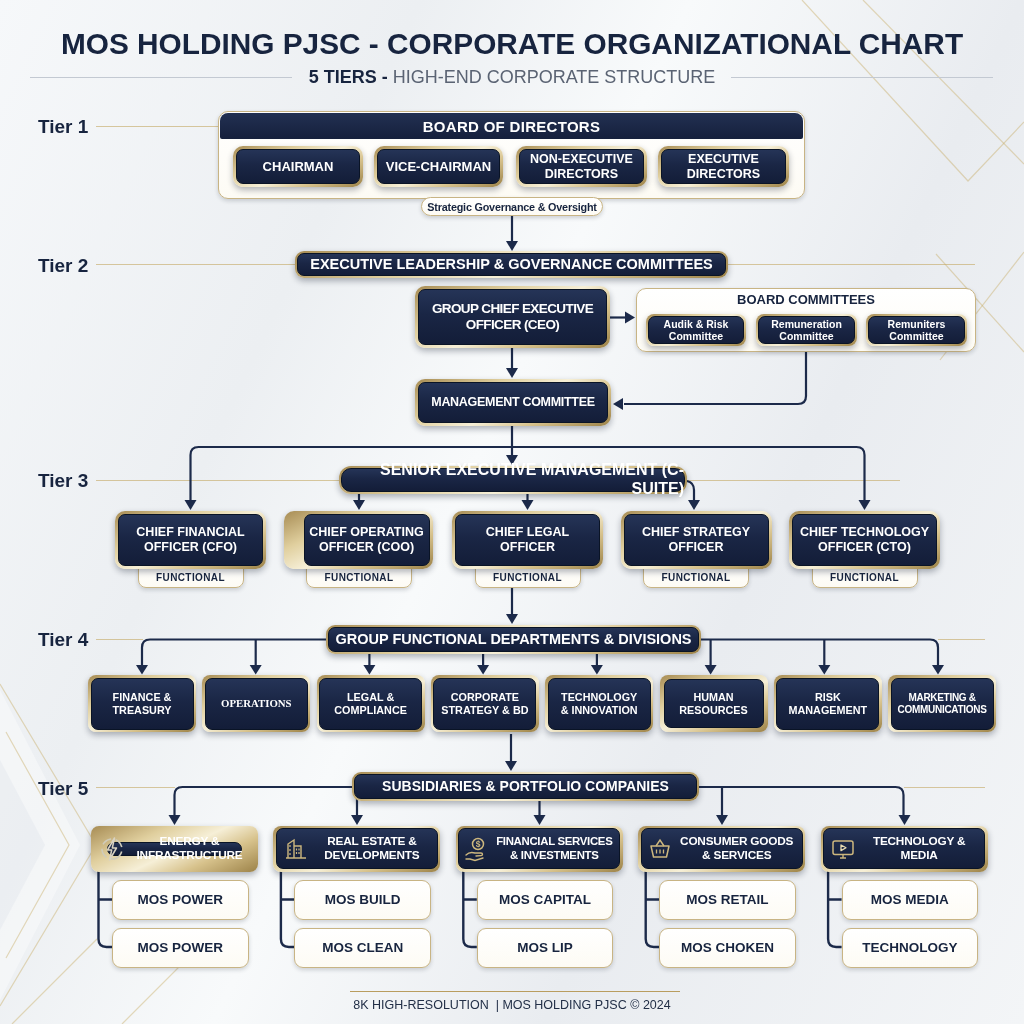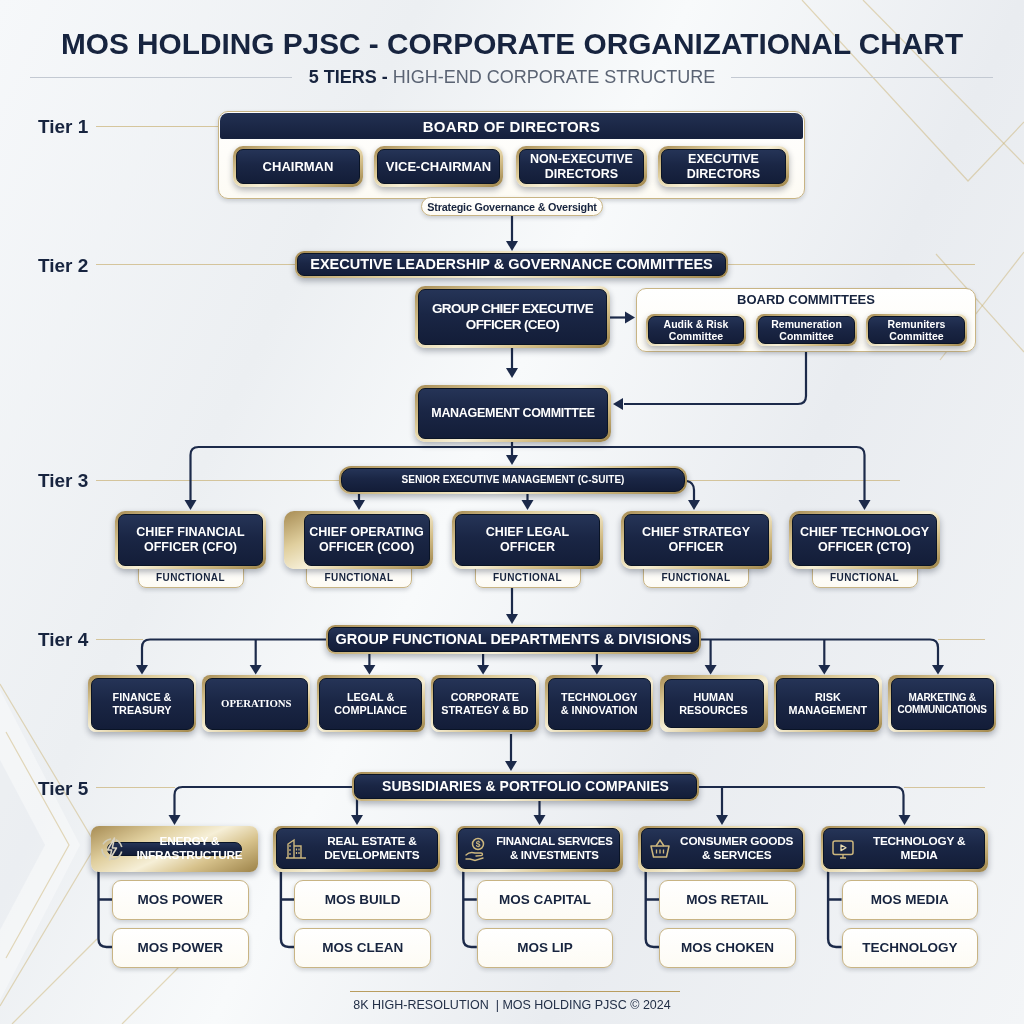--- a/index.html
+++ b/index.html
@@ -146,26 +146,26 @@
   <div class="abs" style="left:636px;top:292px;width:340px;text-align:center;color:#17243f;font-weight:bold;font-size:13px;">BOARD COMMITTEES</div>
   <div class="gold" style="left:646px;top:314px;width:100px;height:32px;padding:2px;border-radius:8px;">
       <div class="navy" style="font-size:10.5px;">Audik &amp; Risk<br>Committee</div>
     </div>
   <div class="gold" style="left:756px;top:314px;width:101px;height:32px;padding:2px;border-radius:8px;">
       <div class="navy" style="font-size:10.5px;">Remuneration<br>Committee</div>
     </div>
   <div class="gold" style="left:866px;top:314px;width:101px;height:32px;padding:2px;border-radius:8px;">
       <div class="navy" style="font-size:10.5px;">Remuniters<br>Committee</div>
     </div>
-  <div class="gold" style="left:415px;top:379px;width:196px;height:57px;margin-top:6px;">
+  <div class="gold" style="left:415px;top:379px;width:196px;height:47px;">
       <div class="navy" style="font-size:12.5px;letter-spacing:-0.3px;white-space:nowrap;">MANAGEMENT COMMITTEE</div>
     </div>
 
   <div class="gold" style="left:339px;top:466px;width:348px;height:28px;padding:2px;border-radius:12px;">
-      <div class="navy" style="font-size:10px;border-radius:10px;text-align:right;">SENIOR EXECUTIVE MANAGEMENT (C-SUITE)</div>
+      <div class="navy" style="font-size:16px;border-radius:10px;text-align:right;">SENIOR EXECUTIVE MANAGEMENT (C-SUITE)</div>
     </div>
   <div class="white" style="left:137.5px;top:560px;width:106px;height:28px;border-radius:0 0 8px 8px;font-size:10px;letter-spacing:.4px;align-items:flex-end;padding-bottom:4px;">FUNCTIONAL</div>
   <div class="white" style="left:306px;top:560px;width:106px;height:28px;border-radius:0 0 8px 8px;font-size:10px;letter-spacing:.4px;align-items:flex-end;padding-bottom:4px;">FUNCTIONAL</div>
   <div class="white" style="left:474.5px;top:560px;width:106px;height:28px;border-radius:0 0 8px 8px;font-size:10px;letter-spacing:.4px;align-items:flex-end;padding-bottom:4px;">FUNCTIONAL</div>
   <div class="white" style="left:643px;top:560px;width:106px;height:28px;border-radius:0 0 8px 8px;font-size:10px;letter-spacing:.4px;align-items:flex-end;padding-bottom:4px;">FUNCTIONAL</div>
   <div class="white" style="left:811.5px;top:560px;width:106px;height:28px;border-radius:0 0 8px 8px;font-size:10px;letter-spacing:.4px;align-items:flex-end;padding-bottom:4px;">FUNCTIONAL</div>
   <div class="gold" style="left:115px;top:510.5px;width:151px;height:58px;">
       <div class="navy" style="font-size:12.5px;">CHIEF FINANCIAL<br>OFFICER (CFO)</div>
     </div>
   <div class="gold" style="left:283.5px;top:510.5px;width:149px;height:58px;padding-left:20px;">

